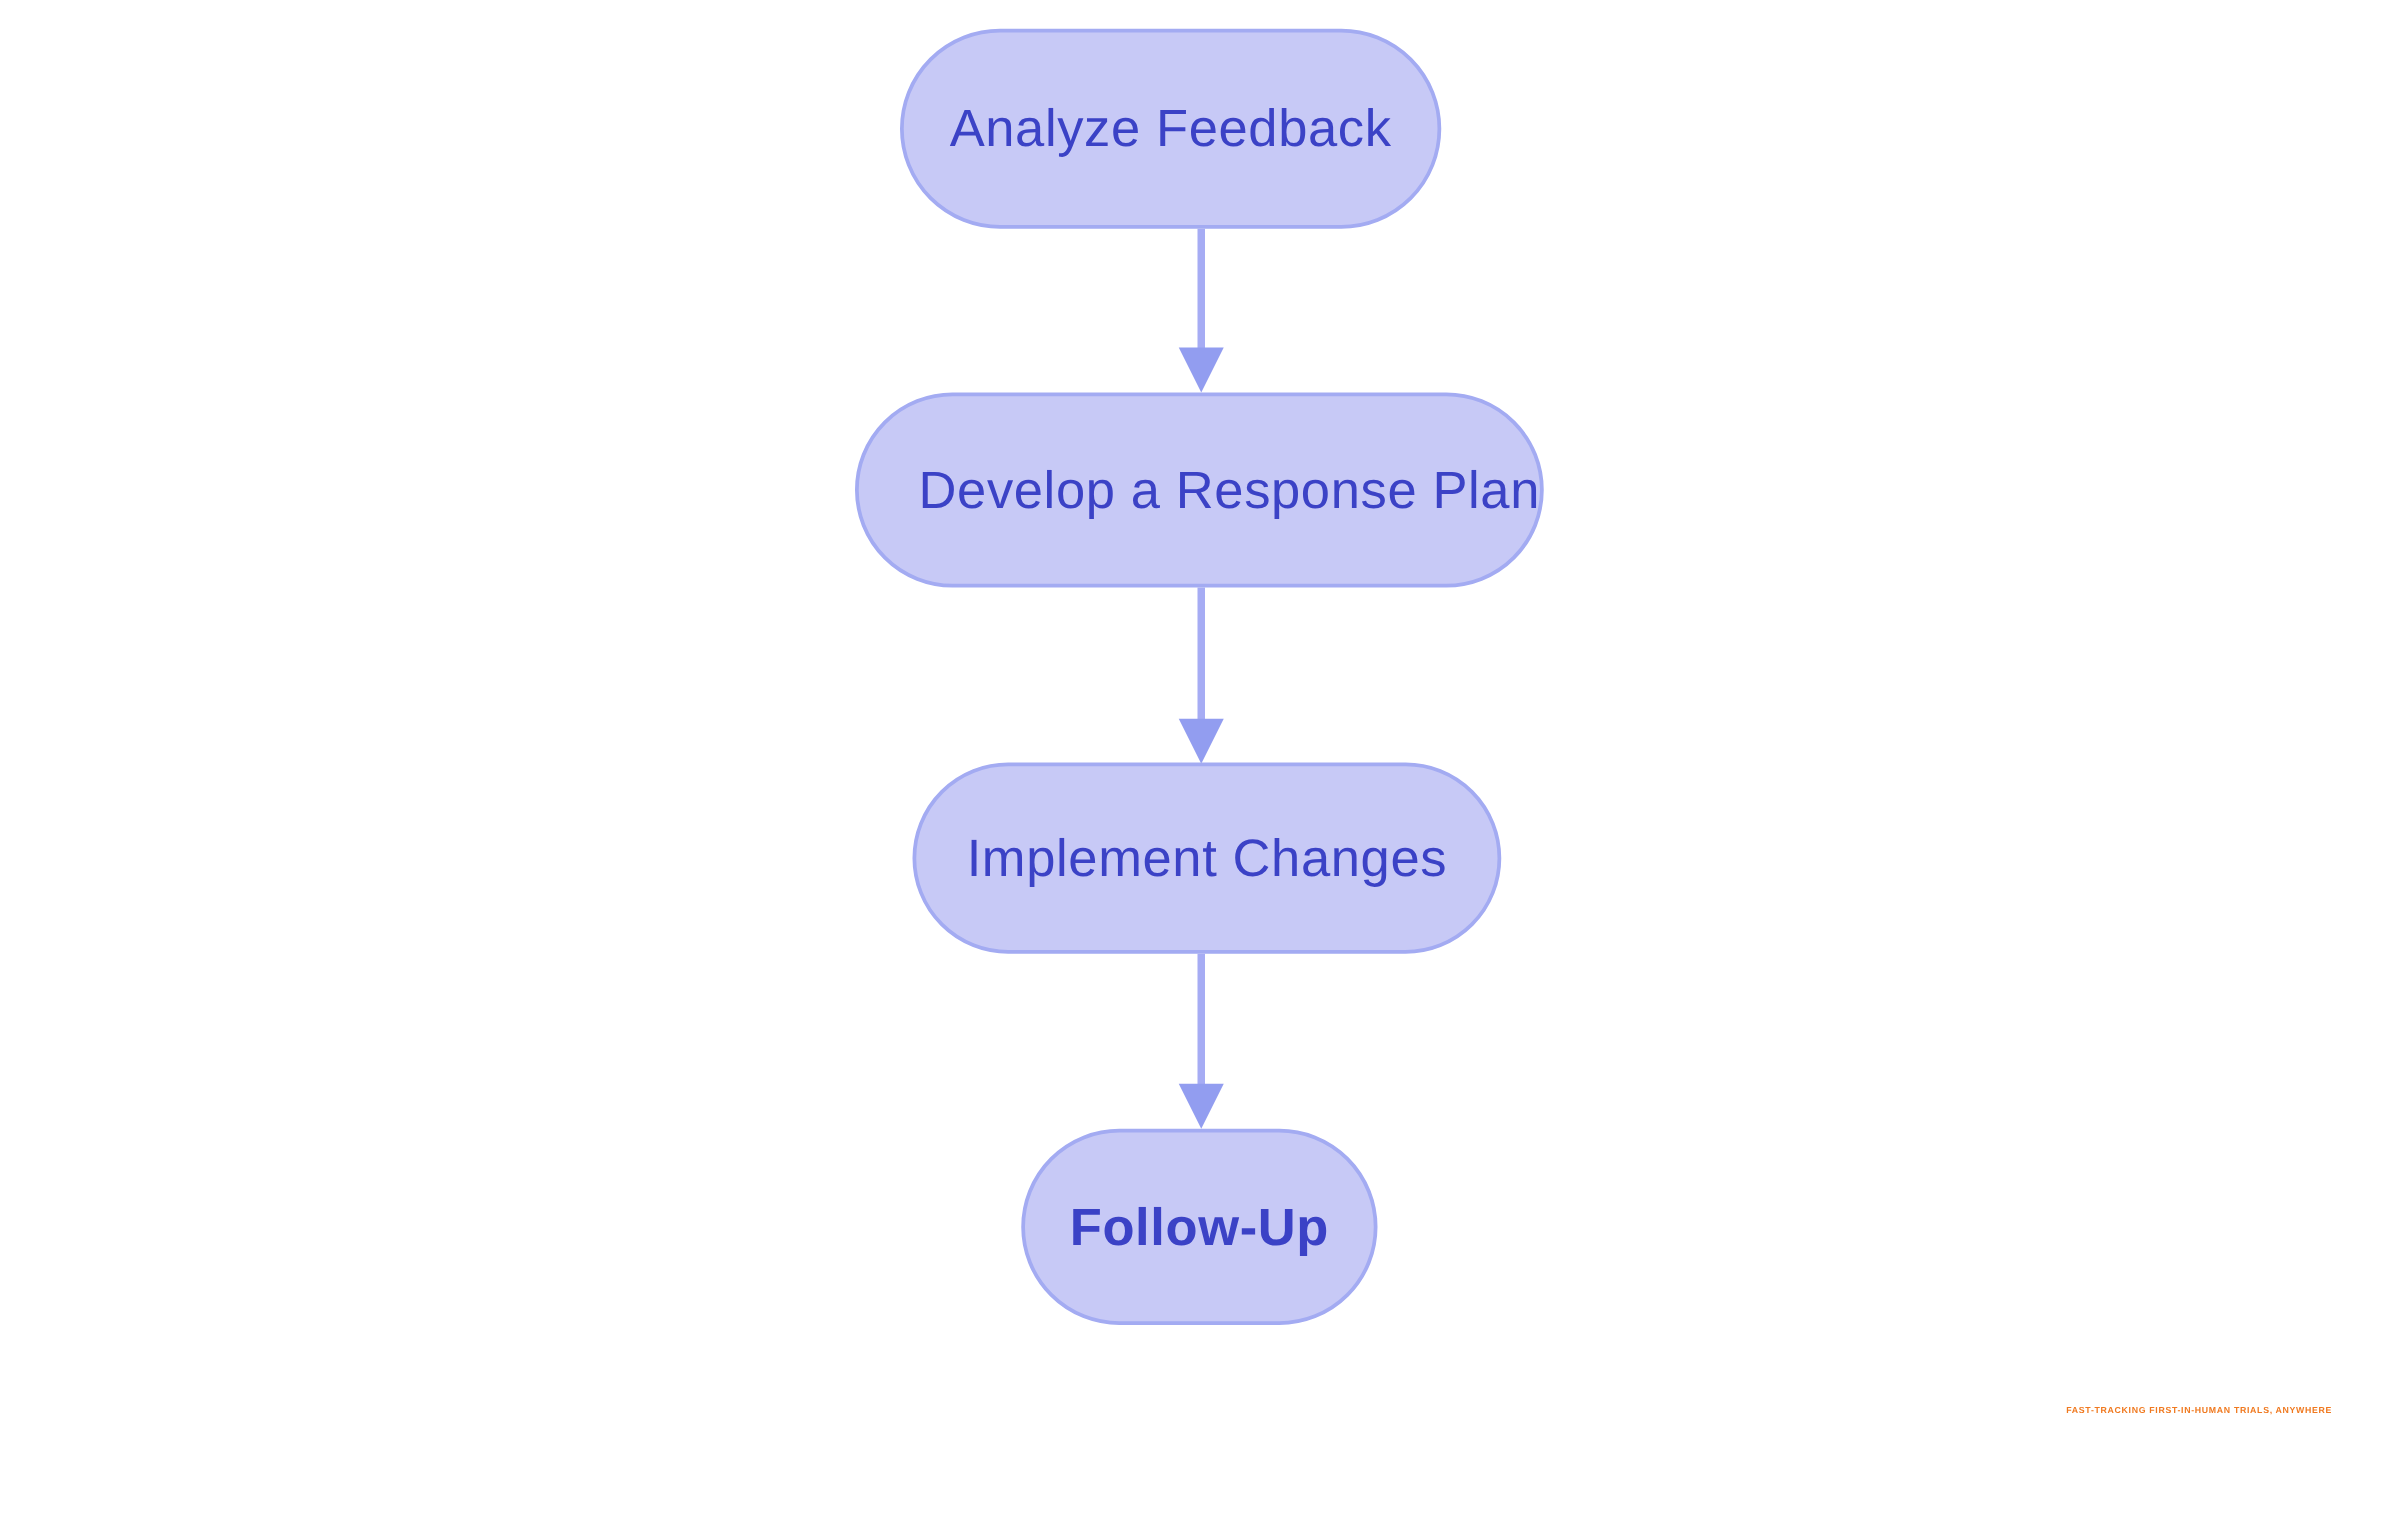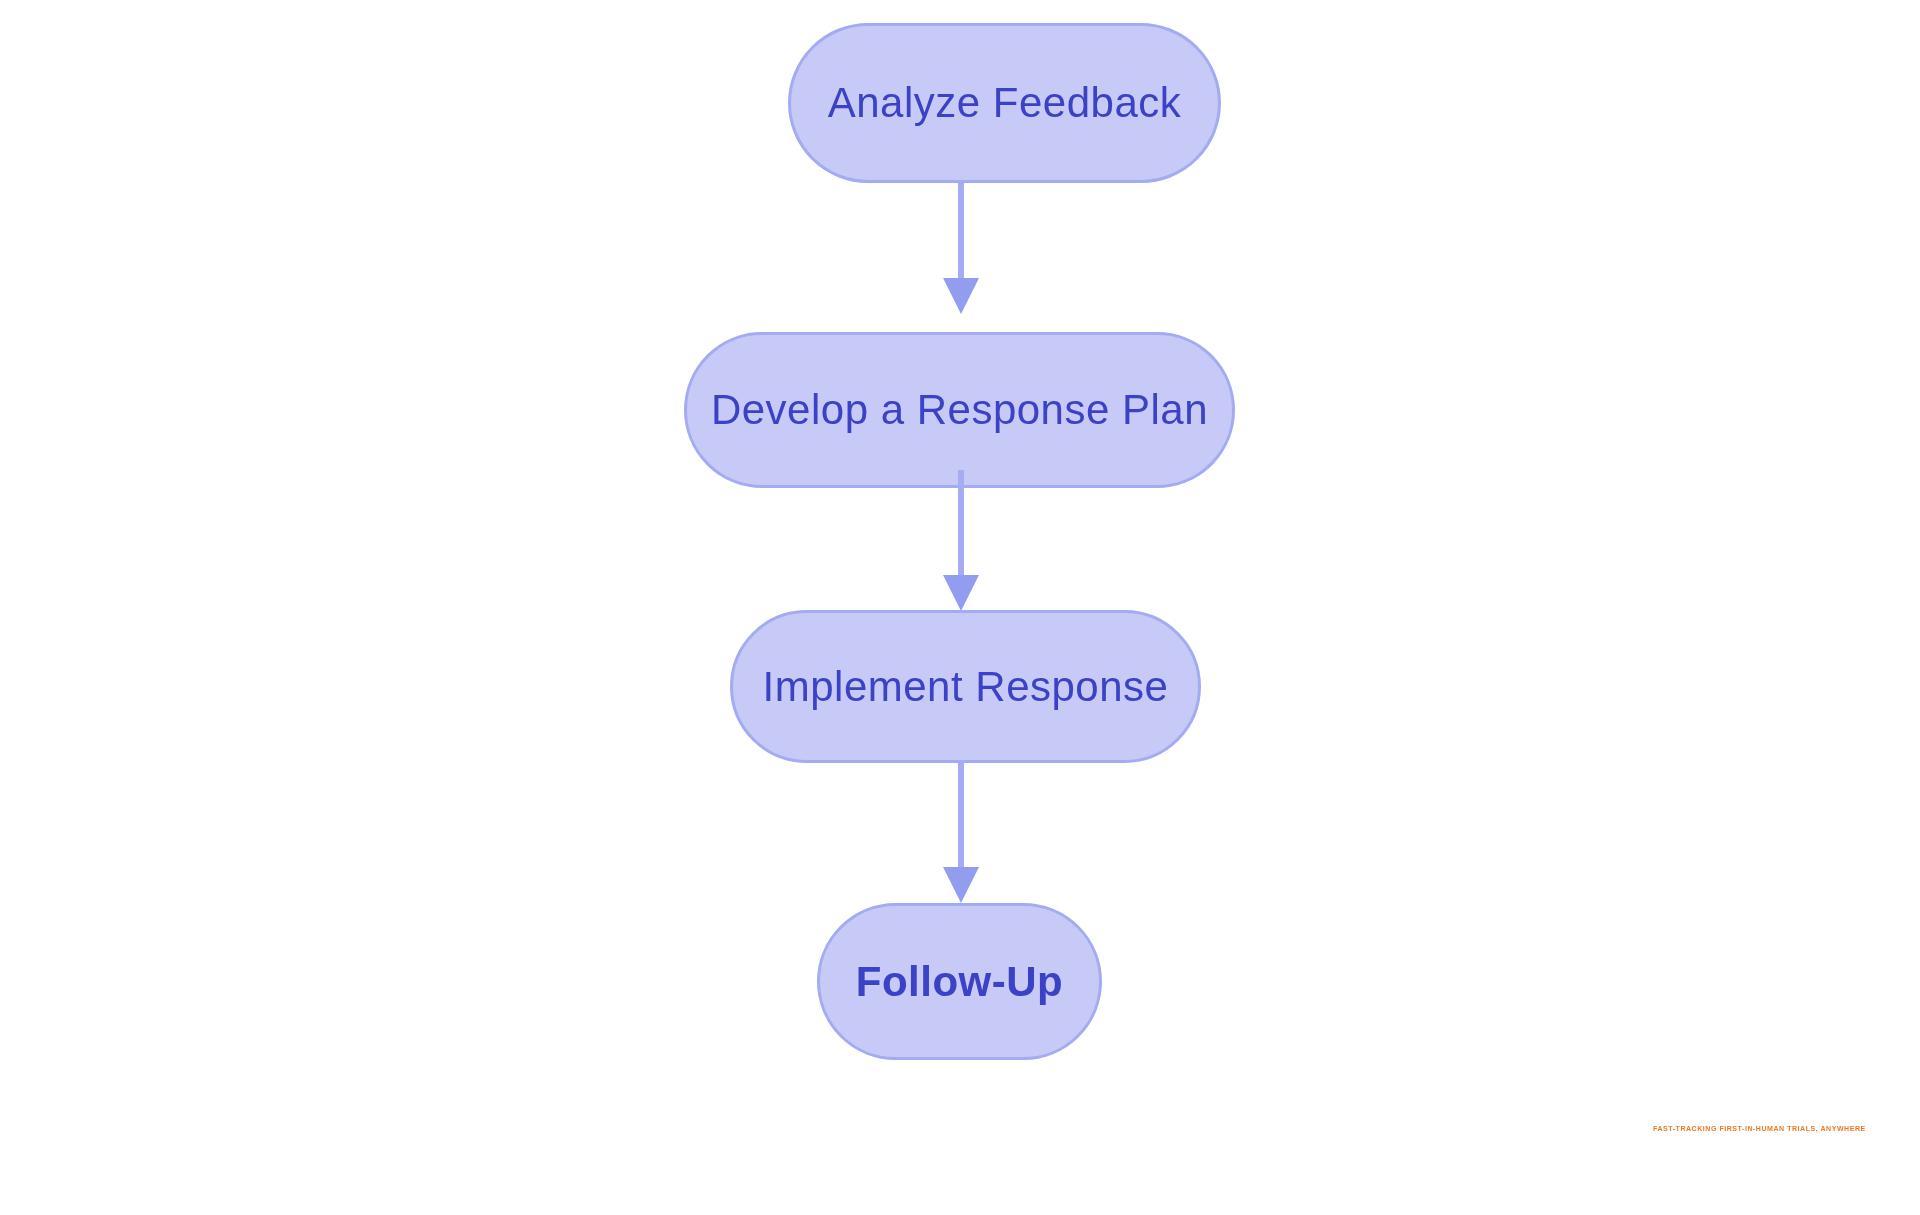--- a/index.html
+++ b/index.html
@@ -22,22 +22,22 @@
     border: 3px solid #a3abf2;
     border-radius: 80px;
     display: flex;
     align-items: center;
     justify-content: center;
     color: #3b42c6;
     font-size: 42px;
     letter-spacing: 0.5px;
     white-space: nowrap;
   }
-  .node-1 { left: 788px; top: 23px;  width: 433px; height: 160px; }
-  .node-2 { left: 684px; top: 332px; width: 551px; height: 156px; }
+  .node-1 { left: 720px; top: 23px;  width: 433px; height: 160px; }
+  .node-2 { left: 684px; top: 314px; width: 551px; height: 156px; justify-content: flex-end; }
   .node-3 { left: 730px; top: 610px; width: 471px; height: 153px; }
   .node-4 { left: 817px; top: 903px; width: 285px; height: 157px; font-weight: bold; }
 
   .arrow { position: absolute; }
   .arrow .stem {
     position: absolute;
     width: 6px;
     background: #a6acf4;
     left: 0;
   }
@@ -105,21 +105,21 @@
   <div class="node node-2">
     <span>Develop a Response Plan</span>
   </div>
 
   <div class="arrow arrow-2">
     <div class="stem"></div>
     <div class="head"></div>
   </div>
 
   <div class="node node-3">
-    <span>Implement Response</span>
+    <span>Implement Changes</span>
   </div>
 
   <div class="arrow arrow-3">
     <div class="stem"></div>
     <div class="head"></div>
   </div>
 
   <div class="node node-4">
     <span>Follow-Up</span>
   </div>

